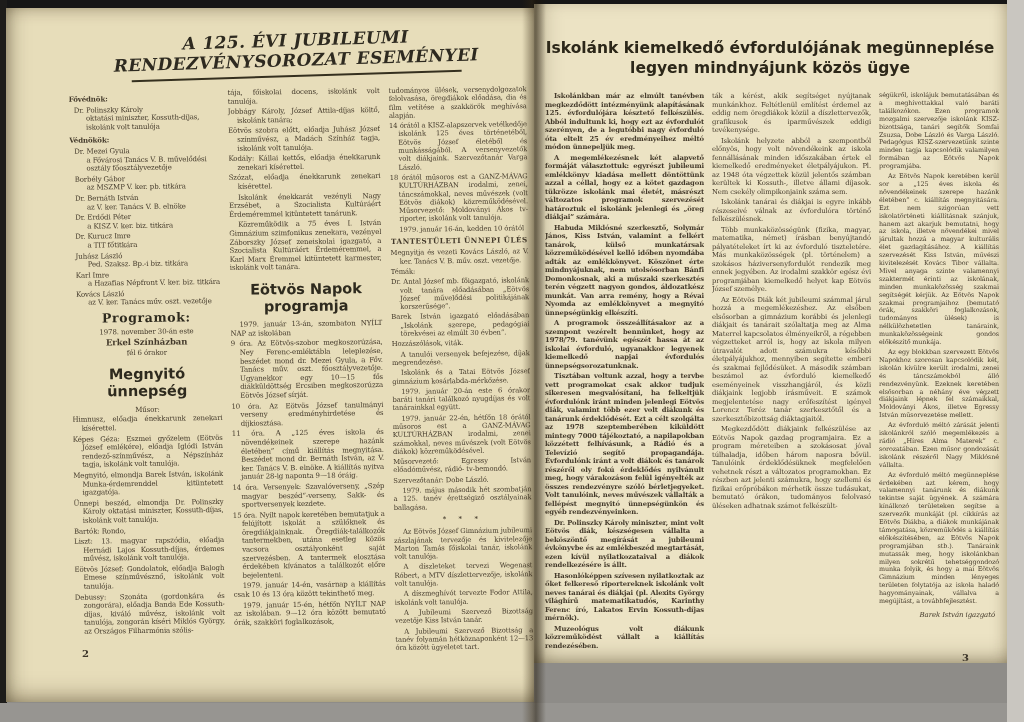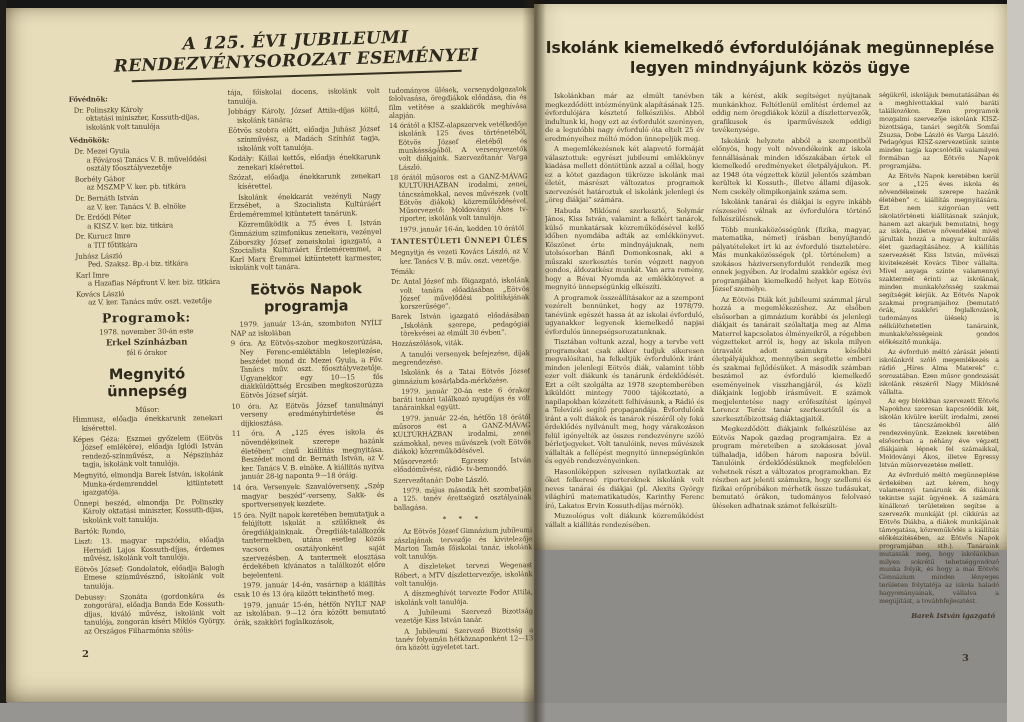--- a/index.html
+++ b/index.html
@@ -6,60 +6,60 @@
   .scan{position:relative;width:1024px;height:722px;overflow:hidden;background:#8e8c88;
         font-family:"DejaVu Serif",serif;}
   .edge-top{position:absolute;left:0;top:0;width:1024px;height:8px;background:#161616;}
   .edge-left{position:absolute;left:0;top:0;width:7px;height:704px;background:#1d1c1a;}
   .edge-right{position:absolute;left:1007px;top:0;width:17px;height:722px;background:#c9c6c0;}
   .edge-bottom{position:absolute;left:0;top:703px;width:1024px;height:19px;background:#979591;}
 
   .page{position:absolute;color:#443a2b;}
   .page-left{left:6px;top:8px;width:528px;height:694px;background:#e7ddba;
      box-shadow:inset 14px 0 22px -14px rgba(40,30,10,.55), inset 0 -18px 26px -18px rgba(60,45,20,.6), inset 0 10px 18px -12px rgba(60,45,20,.45);}
-  .page-right{left:534px;top:4px;width:473px;height:546px;background:#ece3c4;
+  .page-right{left:534px;top:4px;width:473px;height:659px;background:#ece3c4;
      box-shadow:inset 16px 0 24px -14px rgba(50,38,15,.5), inset -10px 0 16px -10px rgba(70,55,25,.35), inset 0 -16px 24px -16px rgba(60,45,20,.5);}
   .spine{position:absolute;left:522px;top:0;width:24px;height:722px;
      background:linear-gradient(90deg,rgba(40,30,10,0) 0%,rgba(55,42,18,.38) 42%,rgba(30,22,8,.5) 58%,rgba(40,30,10,0) 100%);}
 
   
   .lp-head{position:absolute;left:60px;top:22px;width:460px;transform:rotate(-1.8deg);
      font-style:italic;font-weight:bold;font-size:17px;letter-spacing:.4px;text-align:center;color:#2e2a20;}
   .lp-rule{width:330px;height:2px;background:#35301f;margin:5px auto 0;}
   .lp-cols{position:absolute;left:66px;top:80px;width:458px;display:flex;gap:9px;
      transform:rotate(-.7deg);font-size:7px;line-height:8.6px;letter-spacing:-.1px;}
   .lp-c1{width:150px;} .lp-c2{width:152px;} .lp-c3{width:138px;font-size:6.8px;line-height:8.3px;}
 
   
   .rp-head{position:absolute;left:10px;top:34px;width:452px;text-align:center;
      font-family:"DejaVu Sans",sans-serif;font-weight:bold;font-size:15.5px;line-height:1.3;color:#2c2719;}
   .rp-cols{position:absolute;left:11px;top:88px;width:454px;display:flex;gap:8px;
      font-size:6.8px;line-height:8.5px;letter-spacing:-.1px;}
-  .rp-c1{width:159px;} .rp-c2{width:159px;} .rp-c3{width:120px;font-size:6.4px;line-height:7.9px;}
+  .rp-c1{width:159px;font-weight:bold;} .rp-c2{width:159px;} .rp-c3{width:120px;font-size:6.4px;line-height:7.9px;}
 
   .pageno{position:absolute;font-size:10px;font-weight:bold;color:#3d362a;}
   .pageno-left{left:76px;top:640px;}
   .pageno-right{left:428px;top:648px;}
 
   
   .b-label{font-weight:bold;margin:5px 0 2px;}
   .b-entry{margin-bottom:2px;padding-left:5px;}
   .ename{}
   .edesc{padding-left:12px;}
   .b-h1{font-family:"DejaVu Sans",sans-serif;font-weight:bold;font-size:14.5px;line-height:1.15;
         text-align:center;margin:9px 4px 6px;color:#2e2a1e;letter-spacing:0;}
   .b-h2{font-weight:bold;font-size:12.5px;text-align:center;margin:7px 0 5px;letter-spacing:.6px;color:#2e2a1e;}
   .b-h3{font-weight:bold;font-size:7.2px;text-align:center;letter-spacing:.5px;margin:4px 0 3px;}
   .b-center{text-align:center;margin-bottom:1px;}
   .b-centerb{text-align:center;font-weight:bold;font-size:8.5px;margin:2px 0;}
   .b-p{text-align:justify;text-indent:9px;margin-bottom:2px;}
   .b-cont{text-align:justify;margin-bottom:2px;}
   .b-hang{text-align:justify;padding-left:9px;text-indent:-9px;margin-bottom:2px;}
   .b-stars{text-align:center;letter-spacing:5px;font-weight:bold;margin:4px 0;}
-  .b-sig{text-align:right;font-style:italic;margin-top:6px;padding-right:4px;font-size:7px;font-weight:bold;}
+  .b-sig{text-align:right;font-style:italic;margin-top:6px;padding-right:4px;font-size:7px;}
   .col{overflow:hidden;}
 </style>
 </head>
 <body>
 
 <div class="scan">
   <div class="edge-top"></div>
   <div class="edge-left"></div>
   <div class="edge-bottom"></div>
   <div class="edge-right"></div>
@@ -149,36 +149,37 @@
       <div>Iskolánk kiemelkedő évfordulójának megünneplése</div>
       <div>legyen mindnyájunk közös ügye</div>
     </div>
     <div class="rp-cols">
       <div class="col rp-c1">
           <div class="b-p">Iskolánkban már az elmúlt tanévben megkezdődött intézményünk alapításának 125. évfordulójára késztető felkészülés. Abból indultunk ki, hogy ezt az évfordulót szerényen, de a legutóbbi nagy évforduló óta eltelt 25 év eredményeihez méltó módon ünnepeljük meg.</div>
           <div class="b-p">A megemlékezésnek két alapvető formáját választottuk: egyrészt jubileumi emlékkönyv kiadása mellett döntöttünk azzal a céllal, hogy ez a kötet gazdagon tükrözze iskolánk mai életét, másrészt változatos programok szervezését határoztuk el iskolánk jelenlegi és „öreg diákjai” számára.</div>
           <div class="b-p">Habuda Miklósné szerkesztő, Solymár János, Kiss István, valamint a felkért tanárok, külső munkatársak közreműködésével kellő időben nyomdába adták az emlékkönyvet. Köszönet érte mindnyájuknak, nem utolsósorban Bánfi Domonkosnak, aki a műszaki szerkesztés terén végzett nagyon gondos, áldozatkész munkát. Van arra remény, hogy a Révai Nyomda az emlékkönyvet a megnyitó ünnepségünkig elkészíti.</div>
           <div class="b-p">A programok összeállításakor az a szempont vezérelt bennünket, hogy az 1978/79. tanévünk egészét hassa át az iskolai évforduló, ugyanakkor legyenek kiemelkedő napjai évfordulós ünnepségsorozatunknak.</div>
           <div class="b-p">Tisztában voltunk azzal, hogy a tervbe vett programokat csak akkor tudjuk sikeresen megvalósítani, ha felkeltjük évfordulónk iránt minden jelenlegi Eötvös diák, valamint több ezer volt diákunk és tanárunk érdeklődését. Ezt a célt szolgálta az 1978 szeptemberében kiküldött mintegy 7000 tájékoztató, a napilapokban közzétett felhívásunk, a Rádió és a Televízió segítő propagandája. Évfordulónk iránt a volt diákok és tanárok részéről oly fokú érdeklődés nyilvánult meg, hogy várakozáson felül igényelték az összes rendezvényre szóló bérletjegyeket. Volt tanulóink, neves művészek vállalták a fellépést megnyitó ünnepségünkön és egyéb rendezvényeinken.</div>
+          <div class="b-p">Dr. Polinszky Károly miniszter, mint volt Eötvös diák, készségesen vállalta a beköszöntő megírását a jubileumi évkönyvbe és az emlékbeszéd megtartását, ezen kívül nyilatkozataival a diákok rendelkezésére is állt.</div>
           <div class="b-p">Hasonlóképpen szívesen nyilatkoztak az őket felkereső riportereknek iskolánk volt neves tanárai és diákjai (pl. Alexits György világhírű matematikatudós, Karinthy Ferenc író, Lakatos Ervin Kossuth-díjas mérnök).</div>
           <div class="b-p">Muzeológus volt diákunk közreműködést vállalt a kiállítás rendezésében.</div>
         </div>
       <div class="col rp-c2">
           <div class="b-cont">ták a kérést, akik segítséget nyújtanak munkánkhoz. Feltétlenül említést érdemel az eddig nem öregdiákok közül a díszlettervezők, grafikusok és iparművészek eddigi tevékenysége.</div>
           <div class="b-p">Iskolánk helyzete abból a szempontból előnyös, hogy volt növendékeink az iskola fennállásának minden időszakában értek el kiemelkedő eredményeket életpályájukon. Pl. az 1948 óta végzettek közül jelentős számban kerültek ki Kossuth-, illetve állami díjasok. Nem csekély olimpikonjaink száma sem.</div>
           <div class="b-p">Iskolánk tanárai és diákjai is egyre inkább részeseivé válnak az évfordulóra történő felkészülésnek.</div>
           <div class="b-p">Több munkaközösségünk (fizika, magyar, matematika, német) írásban benyújtandó pályatételeket írt ki az évforduló tiszteletére. Más munkaközösségek (pl. történelem) a szokásos háziversenyfordulót rendezik meg ennek jegyében. Az irodalmi szakkör egész évi programjában kiemelkedő helyet kap Eötvös József személye.</div>
           <div class="b-p">Az Eötvös Diák két jubileumi számmal járul hozzá a megemlékezéshez. Az elsőben elsősorban a gimnázium korábbi és jelenlegi diákjait és tanárait szólaltatja meg az Alma Materrel kapcsolatos élményeikről, a régebben végzetteket arról is, hogy az iskola milyen útravalót adott számukra későbbi életpályájukhoz, mennyiben segítette emberi és szakmai fejlődésüket. A második számban beszámol az évforduló kiemelkedő eseményeinek visszhangjáról, és közli diákjaink legjobb írásműveit. E számok megjelentetése nagy erőfeszítést igényel Lorencz Teréz tanár szerkesztőtől és a szerkesztőbizottság diáktagjaitól.</div>
           <div class="b-p">Megkezdődött diákjaink felkészülése az Eötvös Napok gazdag programjaira. Ez a program méreteiben a szokásosat jóval túlhaladja, időben három naposra bővül. Tanulóink érdeklődésüknek megfelelően vehetnek részt a változatos programokban. Ez részben azt jelenti számukra, hogy szellemi és fizikai erőpróbákon mérhetik össze tudásukat, bemutató órákon, tudományos felolvasó üléseken adhatnak számot felkészült-</div>
         </div>
       <div class="col rp-c3">
           <div class="b-cont">ségükről, iskolájuk bemutatásában és a meghívottakkal való baráti találkozókon. Ezen programok mozgalmi szervezője iskolánk KISZ-bizottsága, tanári segítők Somfai Zsuzsa, Dobe László és Varga László. Pedagógus KISZ-szervezetünk szinte minden tagja kapcsolódik valamilyen formában az Eötvös Napok programjába.</div>
           <div class="b-p">Az Eötvös Napok keretében kerül sor a „125 éves iskola és növendékeinek szerepe hazánk életében” c. kiállítás megnyitására. Ezt nem szigorúan vett iskolatörténeti kiállításnak szánjuk, hanem azt akarjuk bemutatni, hogy az iskola, illetve növendékei mivel járultak hozzá a magyar kulturális élet gazdagításához. A kiállítás szervezését Kiss István, művészi kivitelezését Kovács Tibor vállalta. Mivel anyaga szinte valamennyi szaktermét érinti az iskolának, minden munkaközösség szakmai segítségét kérjük. Az Eötvös Napok szakmai programjaihoz (bemutató órák, szakköri foglalkozások, tudományos ülések) is nélkülözhetetlen tanáraink, munkaközösségeink gondos előkészítő munkája.</div>
+          <div class="b-p">Az egy blokkban szervezett Eötvös Napokhoz szorosan kapcsolódik két, iskolán kívülre került irodalmi, zenei és táncszámokból álló rendezvényünk. Ezeknek keretében elsősorban a néhány éve végzett diákjaink lépnek fel számaikkal, Moldoványi Ákos, illetve Egressy István műsorvezetése mellett.</div>
           <div class="b-p">Az évforduló méltó zárását jelenti iskolánkról szóló megemlékezés a rádió „Híres Alma Materek” c. sorozatában. Ezen műsor gondozását iskolánk részéről Nagy Miklósné vállalta.</div>
-          <div class="b-p">Az egy blokkban szervezett Eötvös Napokhoz szorosan kapcsolódik két, iskolán kívülre került irodalmi, zenei és táncszámokból álló rendezvényünk. Ezeknek keretében elsősorban a néhány éve végzett diákjaink lépnek fel számaikkal, Moldoványi Ákos, illetve Egressy István műsorvezetése mellett.</div>
           <div class="b-p">Az évforduló méltó megünneplése érdekében azt kérem, hogy valamennyi tanárunk és diákunk tekintse saját ügyének. A számára kínálkozó területeken segítse a szervezők munkáját (pl. cikkírás az Eötvös Diákba, a diákok munkájának támogatása, közreműködés a kiállítás előkészítésében, az Eötvös Napok programjában stb.). Tanáraink mutassák meg, hogy iskolánkban milyen sokrétű tehetséggondozó munka folyik, és hogy a mai Eötvös Gimnázium minden lényeges területen folytatója az iskola haladó hagyományainak, vállalva a megújítást, a továbbfejlesztést.</div>
           <div class="b-sig">Barek István igazgató</div>
         </div>
     </div>
     <div class="pageno pageno-right">3</div>
   </div>
 
   <div class="spine"></div>
 </div>
 

